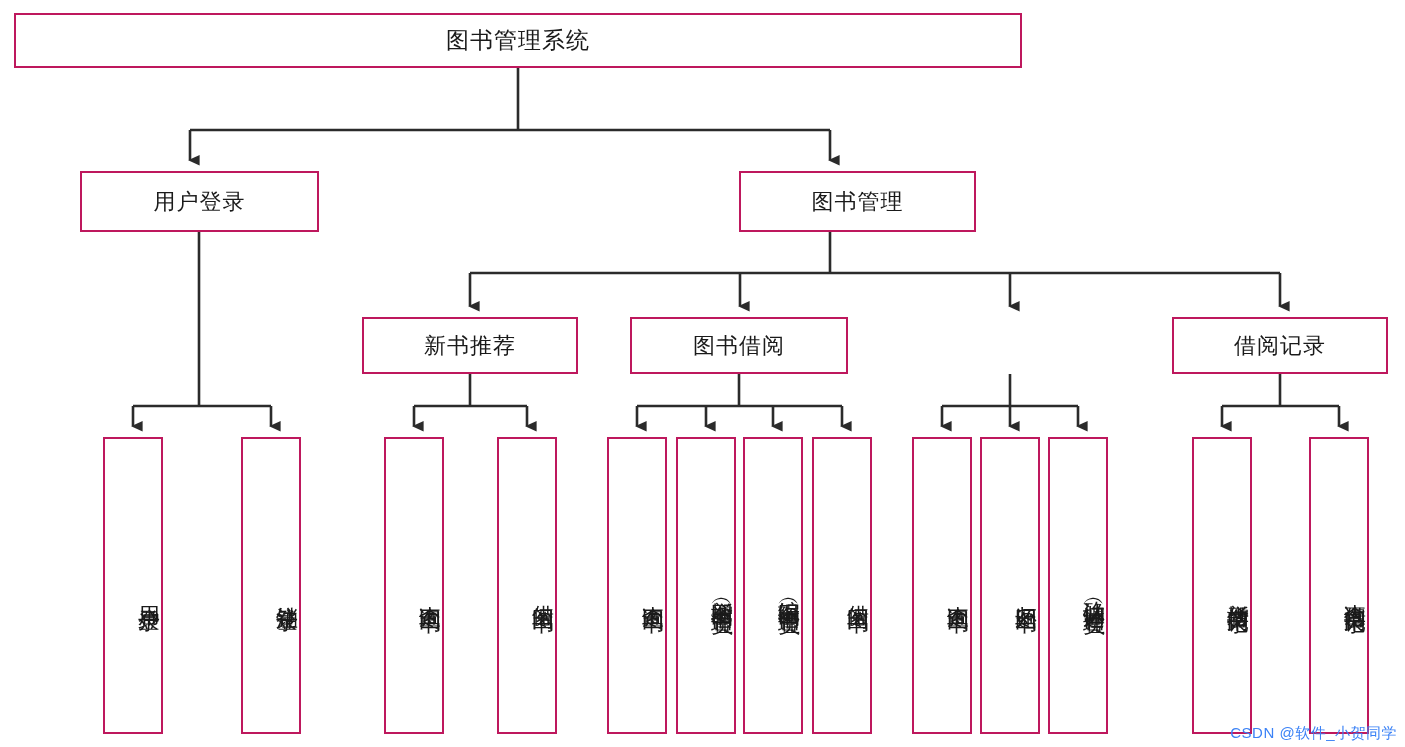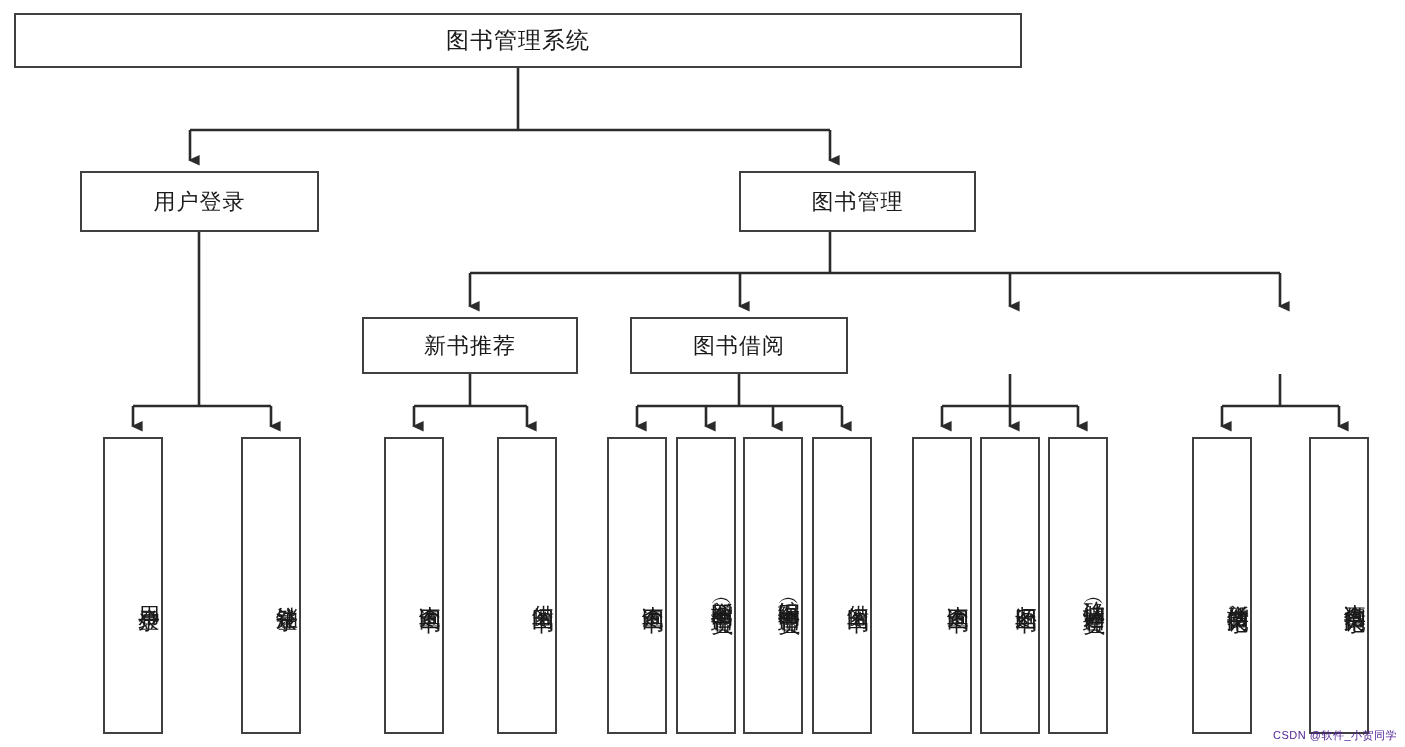--- a/index.html
+++ b/index.html
@@ -4,40 +4,40 @@
 <style>
   html,body{margin:0;padding:0;background:#ffffff;}
   body{
     width:1405px;height:747px;overflow:hidden;
     font-family:"Liberation Sans","DejaVu Sans",sans-serif;
   }
   #stage{position:relative;width:1405px;height:747px;background:#fff;}
   svg.wires{position:absolute;left:0;top:0;width:1405px;height:747px;pointer-events:none;}
   .node{
     position:absolute;box-sizing:border-box;
-    border:2px solid #404040;background:#ffffff;
+    border:2px solid #be185d;background:#ffffff;
     display:flex;align-items:center;justify-content:center;
     color:#1a1a1a;
   }
   .node.horiz{font-size:22px;letter-spacing:1px;}
   .node.root{font-size:23px;}
   .node.vert{
     writing-mode:vertical-rl;
     text-orientation:upright;
     font-size:22px;
     line-height:1.12;
     letter-spacing:2px;
     padding-top:12px;
     align-items:flex-start;
     justify-content:center;
     white-space:nowrap;
   }
   .watermark{
     position:absolute;right:8px;bottom:4px;
-    font-size:11px;color:#4c1d95;letter-spacing:.5px;
+    font-size:15px;color:#3b82f6;letter-spacing:.5px;
     white-space:nowrap;
   }
 </style>
 </head>
 <body>
 
 <div id="stage">
 
   <svg class="wires" viewBox="0 0 1405 747" xmlns="http://www.w3.org/2000/svg">
     <defs>
@@ -100,20 +100,23 @@
   <div class="node horiz" style="left:711px;top:171px;width:237px;height:61px;margin-left:28px;">
     <span>图书管理</span>
   </div>
 
   <div class="node horiz" style="left:362px;top:317px;width:216px;height:57px;">
     <span>新书推荐</span>
   </div>
   <div class="node horiz" style="left:630px;top:317px;width:218px;height:57px;">
     <span>图书借阅</span>
   </div>
+  <div class="node horiz" style="left:1172px;top:317px;width:216px;height:57px;">
+    <span>借阅记录</span>
+  </div>
 
   <div class="node vert" style="left:103px;top:437px;width:60px;height:297px;">
     <span>用户登录</span>
   </div>
   <div class="node vert" style="left:241px;top:437px;width:60px;height:297px;">
     <span>注销登录</span>
   </div>
 
   <div class="node vert" style="left:384px;top:437px;width:60px;height:297px;">
     <span>查询图书</span>

